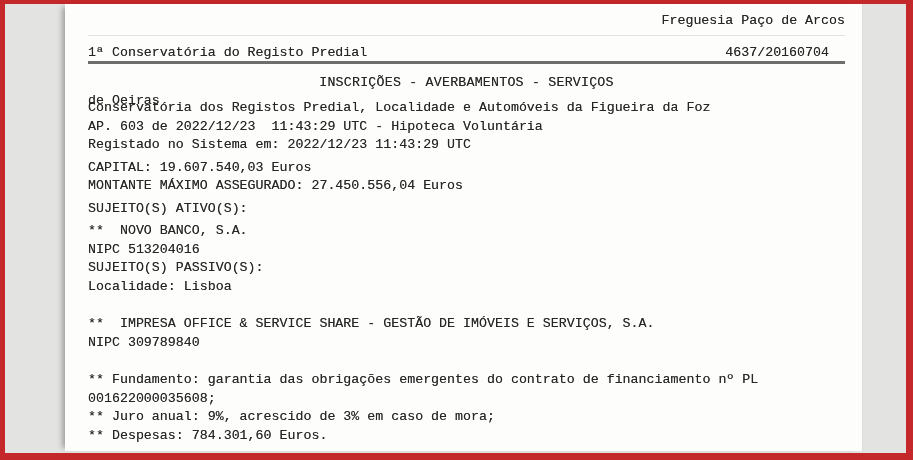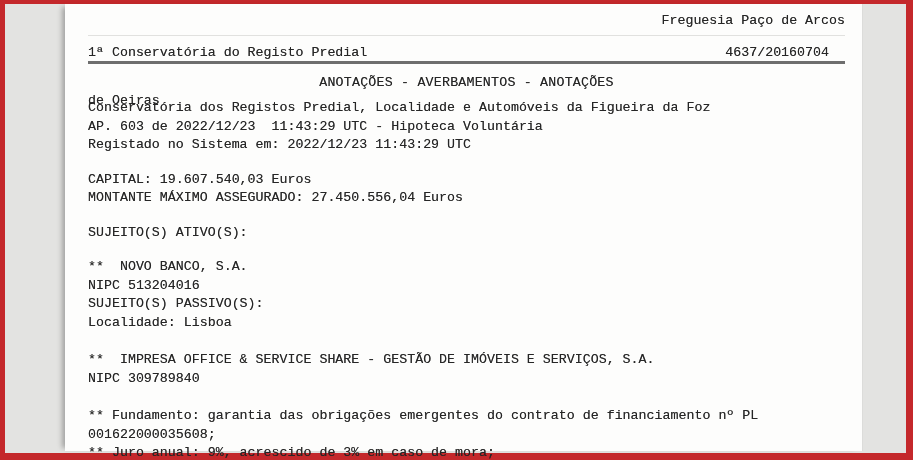--- a/index.html
+++ b/index.html
@@ -85,21 +85,21 @@
     text-align: center;
     letter-spacing: 0.2px;
   }
   .lines {
     position: absolute;
     left: 23px;
     right: 17px;
     top: 95px;
   }
   .line { line-height: 18.5px; }
-  .g8 { margin-top: 16px; }
+  .g8 { margin-top: 4px; }
   .g5 { margin-top: 19px; }
 </style>
 </head>
 <body>
 
 <div class="screen">
   <div class="canvas">
     <div class="page">
 
       <div class="hdr-left txt">
@@ -108,35 +108,36 @@
       </div>
 
       <div class="hdr-right txt">Freguesia Paço de Arcos</div>
 
       <div class="faint-rule"></div>
 
       <div class="doc-number txt">4637/20160704</div>
 
       <div class="dark-rule"></div>
 
-      <div class="section-title txt">ANOTAÇÕES - AVERBAMENTOS - ANOTAÇÕES</div>
+      <div class="section-title txt">INSCRIÇÕES - AVERBAMENTOS - SERVIÇOS</div>
 
       <div class="lines">
         <div class="line txt">Conservatória dos Registos Predial, Localidade e Automóveis da Figueira da Foz</div>
         <div class="line txt">AP. 603 de 2022/12/23  11:43:29 UTC - Hipoteca Voluntária</div>
         <div class="line txt">Registado no Sistema em: 2022/12/23 11:43:29 UTC</div>
         <div class="line txt g8">CAPITAL: 19.607.540,03 Euros</div>
         <div class="line txt">MONTANTE MÁXIMO ASSEGURADO: 27.450.556,04 Euros</div>
         <div class="line txt g8">SUJEITO(S) ATIVO(S):</div>
         <div class="line txt g8">**  NOVO BANCO, S.A.</div>
         <div class="line txt">NIPC 513204016</div>
         <div class="line txt">SUJEITO(S) PASSIVO(S):</div>
         <div class="line txt">Localidade: Lisboa</div>
         <div class="line txt g5">**  IMPRESA OFFICE &amp; SERVICE SHARE - GESTÃO DE IMÓVEIS E SERVIÇOS, S.A.</div>
         <div class="line txt">NIPC 309789840</div>
         <div class="line txt g5">** Fundamento: garantia das obrigações emergentes do contrato de financiamento nº PL</div>
         <div class="line txt">001622000035608;</div>
         <div class="line txt">** Juro anual: 9%, acrescido de 3% em caso de mora;</div>
+        <div class="line txt">** Despesas: 784.301,60 Euros.</div>
       </div>
 
     </div>
   </div>
 </div>
 
 </body></html>

